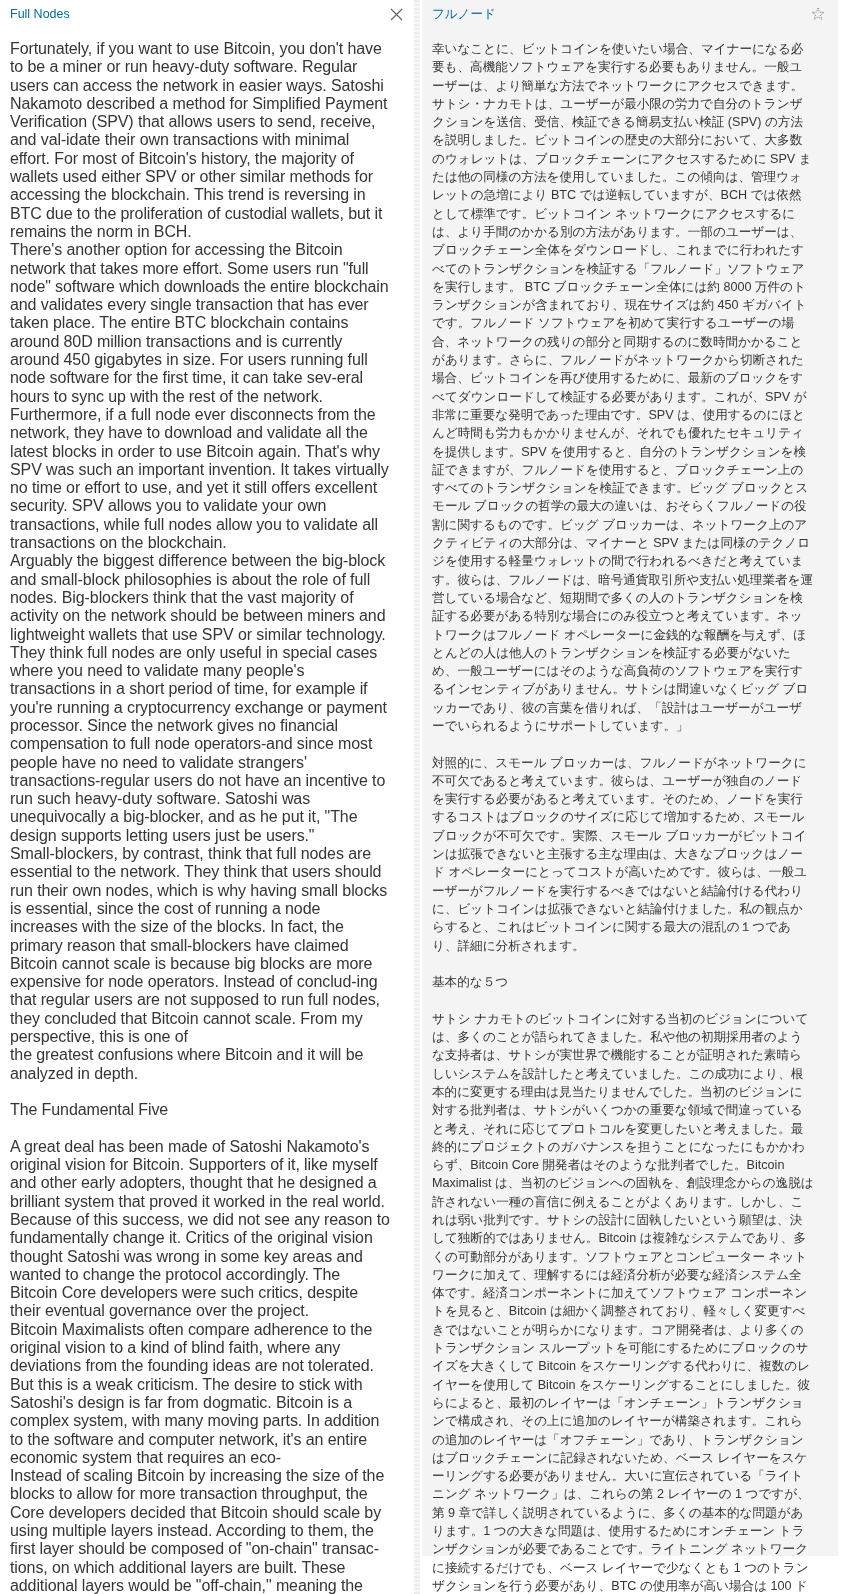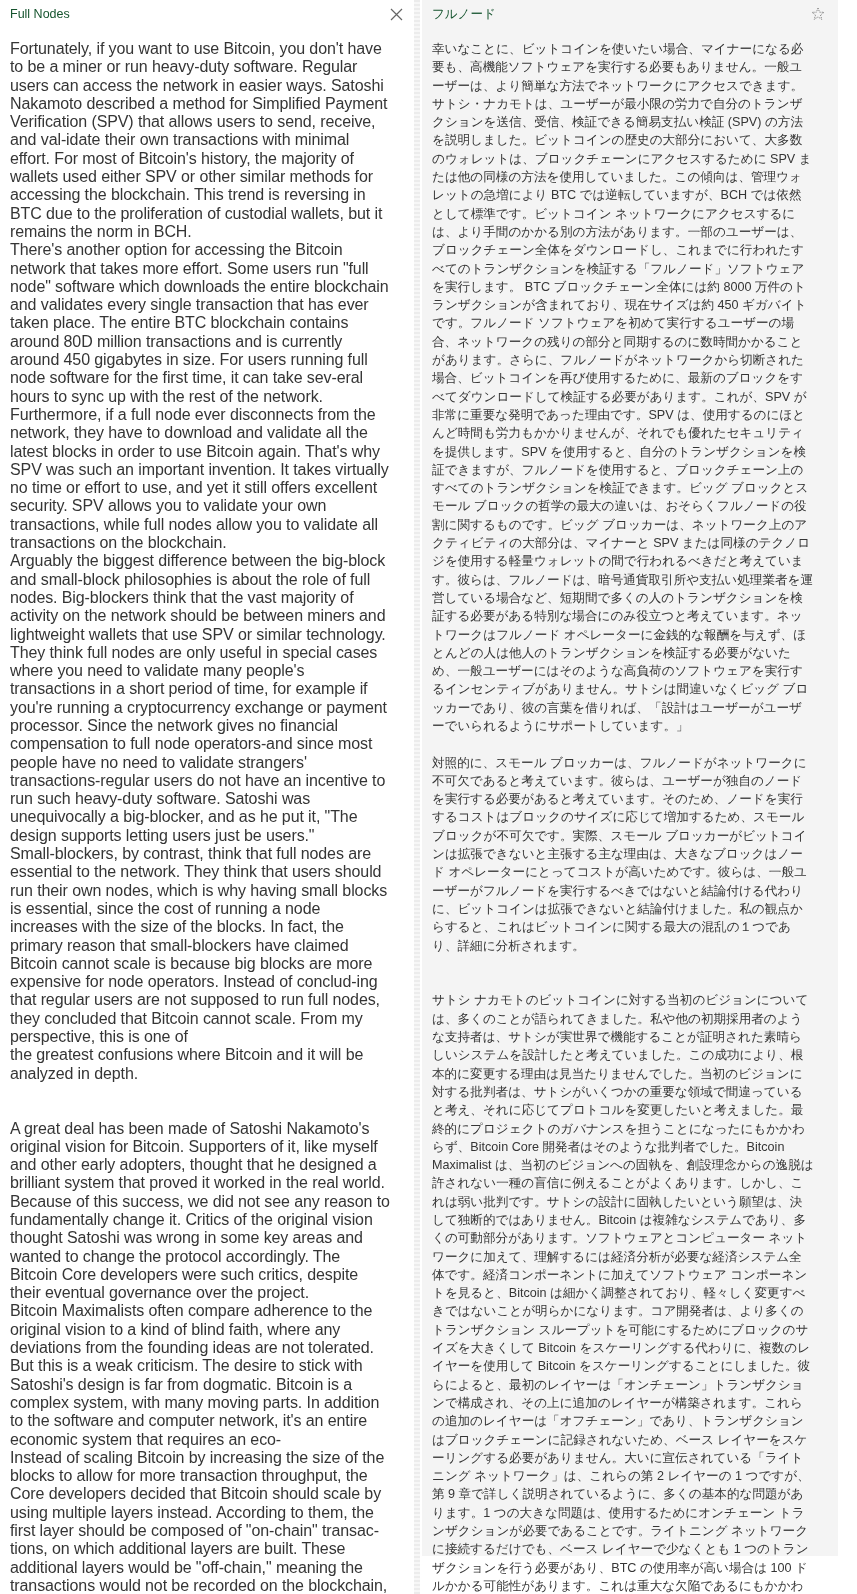--- a/index.html
+++ b/index.html
@@ -18,21 +18,21 @@
   .pane-tr {
     position: absolute; left: 422px; top: 0; width: 416px; height: 1556px;
     background: #f4f4f4;
   }
   .edge-r {
     position: absolute; left: 838px; top: 0; width: 19px; height: 1594px;
     background: #ffffff;
   }
 
   .title {
-    position: absolute; top: 5px; font-size: 12.5px; color: #14532d; line-height: 18px;
+    position: absolute; top: 5px; font-size: 12.5px; color: #0369a1; line-height: 18px;
   }
   .pane-src .title { left: 10px; }
   .pane-tr .title { left: 10px; }
 
   .icon-btn {
     position: absolute; top: 4px; width: 20px; height: 20px; cursor: pointer;
     display: flex; align-items: center; justify-content: center;
   }
   .pane-src .icon-btn { left: 386px; }
   .pane-tr .icon-btn { left: 386px; }
@@ -61,20 +61,21 @@
       </svg>
     </div>
 
     <div class="body-text">
       <p class="para">Fortunately, if you want to use Bitcoin, you don't have to be a miner or run heavy-duty software. Regular users can access the network in easier ways. Satoshi Nakamoto described a method for Simplified Payment Verification (SPV) that allows users to send, receive, and val-idate their own transactions with minimal effort. For most of Bitcoin's history, the majority of wallets used either SPV or other similar methods for accessing the blockchain. This trend is reversing in BTC due to the proliferation of custodial wallets, but it remains the norm in BCH.</p>
       <p class="para">There's another option for accessing the Bitcoin network that takes more effort. Some users run "full node" software which downloads the entire blockchain and validates every single transaction that has ever taken place. The entire BTC blockchain contains around 80D million transactions and is currently around 450 gigabytes in size. For users running full node software for the first time, it can take sev-eral hours to sync up with the rest of the network. Furthermore, if a full node ever disconnects from the network, they have to download and validate all the latest blocks in order to use Bitcoin again. That's why SPV was such an important invention. It takes virtually no time or effort to use, and yet it still offers excellent security. SPV allows you to validate your own transactions, while full nodes allow you to validate all transactions on the blockchain.</p>
       <p class="para">Arguably the biggest difference between the big-block and small-block philosophies is about the role of full nodes. Big-blockers think that the vast majority of activity on the network should be between miners and lightweight wallets that use SPV or similar technology. They think full nodes are only useful in special cases where you need to validate many people's transactions in a short period of time, for example if you're running a cryptocurrency exchange or payment processor. Since the network gives no financial compensation to full node operators-and since most people have no need to validate strangers' transactions-regular users do not have an incentive to run such heavy-duty software. Satoshi was unequivocally a big-blocker, and as he put it, "The design supports letting users just be users."</p>
       <p class="para">Small-blockers, by contrast, think that full nodes are essential to the network. They think that users should run their own nodes, which is why having small blocks is essential, since the cost of running a node increases with the size of the blocks. In fact, the primary reason that small-blockers have claimed Bitcoin cannot scale is because big blocks are more expensive for node operators. Instead of conclud-ing that regular users are not supposed to run full nodes, they concluded that Bitcoin cannot scale. From my perspective, this is one of</p>
       <p class="para">the greatest confusions where Bitcoin and it will be analyzed in depth.</p>
       <div class="gap"></div>
+      <p class="para heading">The Fundamental Five</p>
       <div class="gap"></div>
       <p class="para">A great deal has been made of Satoshi Nakamoto's original vision for Bitcoin. Supporters of it, like myself and other early adopters, thought that he designed a brilliant system that proved it worked in the real world. Because of this success, we did not see any reason to fundamentally change it. Critics of the original vision thought Satoshi was wrong in some key areas and wanted to change the protocol accordingly. The Bitcoin Core developers were such critics, despite their eventual governance over the project.</p>
       <p class="para">Bitcoin Maximalists often compare adherence to the original vision to a kind of blind faith, where any deviations from the founding ideas are not tolerated. But this is a weak criticism. The desire to stick with Satoshi's design is far from dogmatic. Bitcoin is a complex system, with many moving parts. In addition to the software and computer network, it's an entire economic system that requires an eco-</p>
       <p class="para">Instead of scaling Bitcoin by increasing the size of the blocks to allow for more transaction throughput, the Core developers decided that Bitcoin should scale by using multiple layers instead. According to them, the first layer should be composed of "on-chain" transac-tions, on which additional layers are built. These additional layers would be "off-chain," meaning the transactions would not be recorded on the blockchain, thereby avoiding the need to scale the base layer. The much-hyped "Lightning Network" is one of these second layers, but it has a host of fundamental issues that are discussed in detail in Chapter 9. One substantial problem is that it requires on-chain transactions in order to use. To simply connect to the Lightning Network, you have to make at least one transaction on the base layer, which might cost a hundred dollars if BTC is experiencing high usage. Despite this being a critical flaw, there is no proposed solution.</p>
       <p class="para">Bitcoin Core</p>
     </div>
   </section>
 
   <div class="divider"></div>
 
@@ -84,20 +85,21 @@
       <svg width="14" height="14" viewBox="0 0 14 14">
         <path d="M7 1 L8.6 5.2 L13 5.3 L9.5 8 L10.8 12.4 L7 9.9 L3.2 12.4 L4.5 8 L1 5.3 L5.4 5.2 Z" stroke="#777777" stroke-width="0.9" stroke-dasharray="1.2 1" fill="none"></path>
       </svg>
     </div>
 
     <div class="body-text">
       <p class="para">幸いなことに、ビットコインを使いたい場合、マイナーになる必要も、高機能ソフトウェアを実行する必要もありません。一般ユーザーは、より簡単な方法でネットワークにアクセスできます。サトシ・ナカモトは、ユーザーが最小限の労力で自分のトランザクションを送信、受信、検証できる簡易支払い検証 (SPV) の方法を説明しました。ビットコインの歴史の大部分において、大多数のウォレットは、ブロックチェーンにアクセスするために SPV または他の同様の方法を使用していました。この傾向は、管理ウォレットの急増により BTC では逆転していますが、BCH では依然として標準です。ビットコイン ネットワークにアクセスするには、より手間のかかる別の方法があります。一部のユーザーは、ブロックチェーン全体をダウンロードし、これまでに行われたすべてのトランザクションを検証する「フルノード」ソフトウェアを実行します。 BTC ブロックチェーン全体には約 8000 万件のトランザクションが含まれており、現在サイズは約 450 ギガバイトです。フルノード ソフトウェアを初めて実行するユーザーの場合、ネットワークの残りの部分と同期するのに数時間かかることがあります。さらに、フルノードがネットワークから切断された場合、ビットコインを再び使用するために、最新のブロックをすべてダウンロードして検証する必要があります。これが、SPV が非常に重要な発明であった理由です。SPV は、使用するのにほとんど時間も労力もかかりませんが、それでも優れたセキュリティを提供します。SPV を使用すると、自分のトランザクションを検証できますが、フルノードを使用すると、ブロックチェーン上のすべてのトランザクションを検証できます。ビッグ ブロックとスモール ブロックの哲学の最大の違いは、おそらくフルノードの役割に関するものです。ビッグ ブロッカーは、ネットワーク上のアクティビティの大部分は、マイナーと SPV または同様のテクノロジを使用する軽量ウォレットの間で行われるべきだと考えています。彼らは、フルノードは、暗号通貨取引所や支払い処理業者を運営している場合など、短期間で多くの人のトランザクションを検証する必要がある特別な場合にのみ役立つと考えています。ネットワークはフルノード オペレーターに金銭的な報酬を与えず、ほとんどの人は他人のトランザクションを検証する必要がないため、一般ユーザーにはそのような高負荷のソフトウェアを実行するインセンティブがありません。サトシは間違いなくビッグ ブロッカーであり、彼の言葉を借りれば、「設計はユーザーがユーザーでいられるようにサポートしています。」</p>
       <div class="gap"></div>
       <p class="para">対照的に、スモール ブロッカーは、フルノードがネットワークに不可欠であると考えています。彼らは、ユーザーが独自のノードを実行する必要があると考えています。そのため、ノードを実行するコストはブロックのサイズに応じて増加するため、スモール ブロックが不可欠です。実際、スモール ブロッカーがビットコインは拡張できないと主張する主な理由は、大きなブロックはノード オペレーターにとってコストが高いためです。彼らは、一般ユーザーがフルノードを実行するべきではないと結論付ける代わりに、ビットコインは拡張できないと結論付けました。私の観点からすると、これはビットコインに関する最大の混乱の１つであり、詳細に分析されます。</p>
       <div class="gap"></div>
+      <p class="para heading">基本的な５つ</p>
       <div class="gap"></div>
       <p class="para">サトシ ナカモトのビットコインに対する当初のビジョンについては、多くのことが語られてきました。私や他の初期採用者のような支持者は、サトシが実世界で機能することが証明された素晴らしいシステムを設計したと考えていました。この成功により、根本的に変更する理由は見当たりませんでした。当初のビジョンに対する批判者は、サトシがいくつかの重要な領域で間違っていると考え、それに応じてプロトコルを変更したいと考えました。最終的にプロジェクトのガバナンスを担うことになったにもかかわらず、Bitcoin Core 開発者はそのような批判者でした。Bitcoin Maximalist は、当初のビジョンへの固執を、創設理念からの逸脱は許されない一種の盲信に例えることがよくあります。しかし、これは弱い批判です。サトシの設計に固執したいという願望は、決して独断的ではありません。Bitcoin は複雑なシステムであり、多くの可動部分があります。ソフトウェアとコンピューター ネットワークに加えて、理解するには経済分析が必要な経済システム全体です。経済コンポーネントに加えてソフトウェア コンポーネントを見ると、Bitcoin は細かく調整されており、軽々しく変更すべきではないことが明らかになります。コア開発者は、より多くのトランザクション スループットを可能にするためにブロックのサイズを大きくして Bitcoin をスケーリングする代わりに、複数のレイヤーを使用して Bitcoin をスケーリングすることにしました。彼らによると、最初のレイヤーは「オンチェーン」トランザクションで構成され、その上に追加のレイヤーが構築されます。これらの追加のレイヤーは「オフチェーン」であり、トランザクションはブロックチェーンに記録されないため、ベース レイヤーをスケーリングする必要がありません。大いに宣伝されている「ライトニング ネットワーク」は、これらの第 2 レイヤーの 1 つですが、第 9 章で詳しく説明されているように、多くの基本的な問題があります。1 つの大きな問題は、使用するためにオンチェーン トランザクションが必要であることです。ライトニング ネットワークに接続するだけでも、ベース レイヤーで少なくとも 1 つのトランザクションを行う必要があり、BTC の使用率が高い場合は 100 ドルかかる可能性があります。これは重大な欠陥であるにもかかわらず、提案されている解決策はありません。</p>
 
     </div>
   </section>
 
   <div class="edge-r"></div>
 </div>
 
 </body></html>

